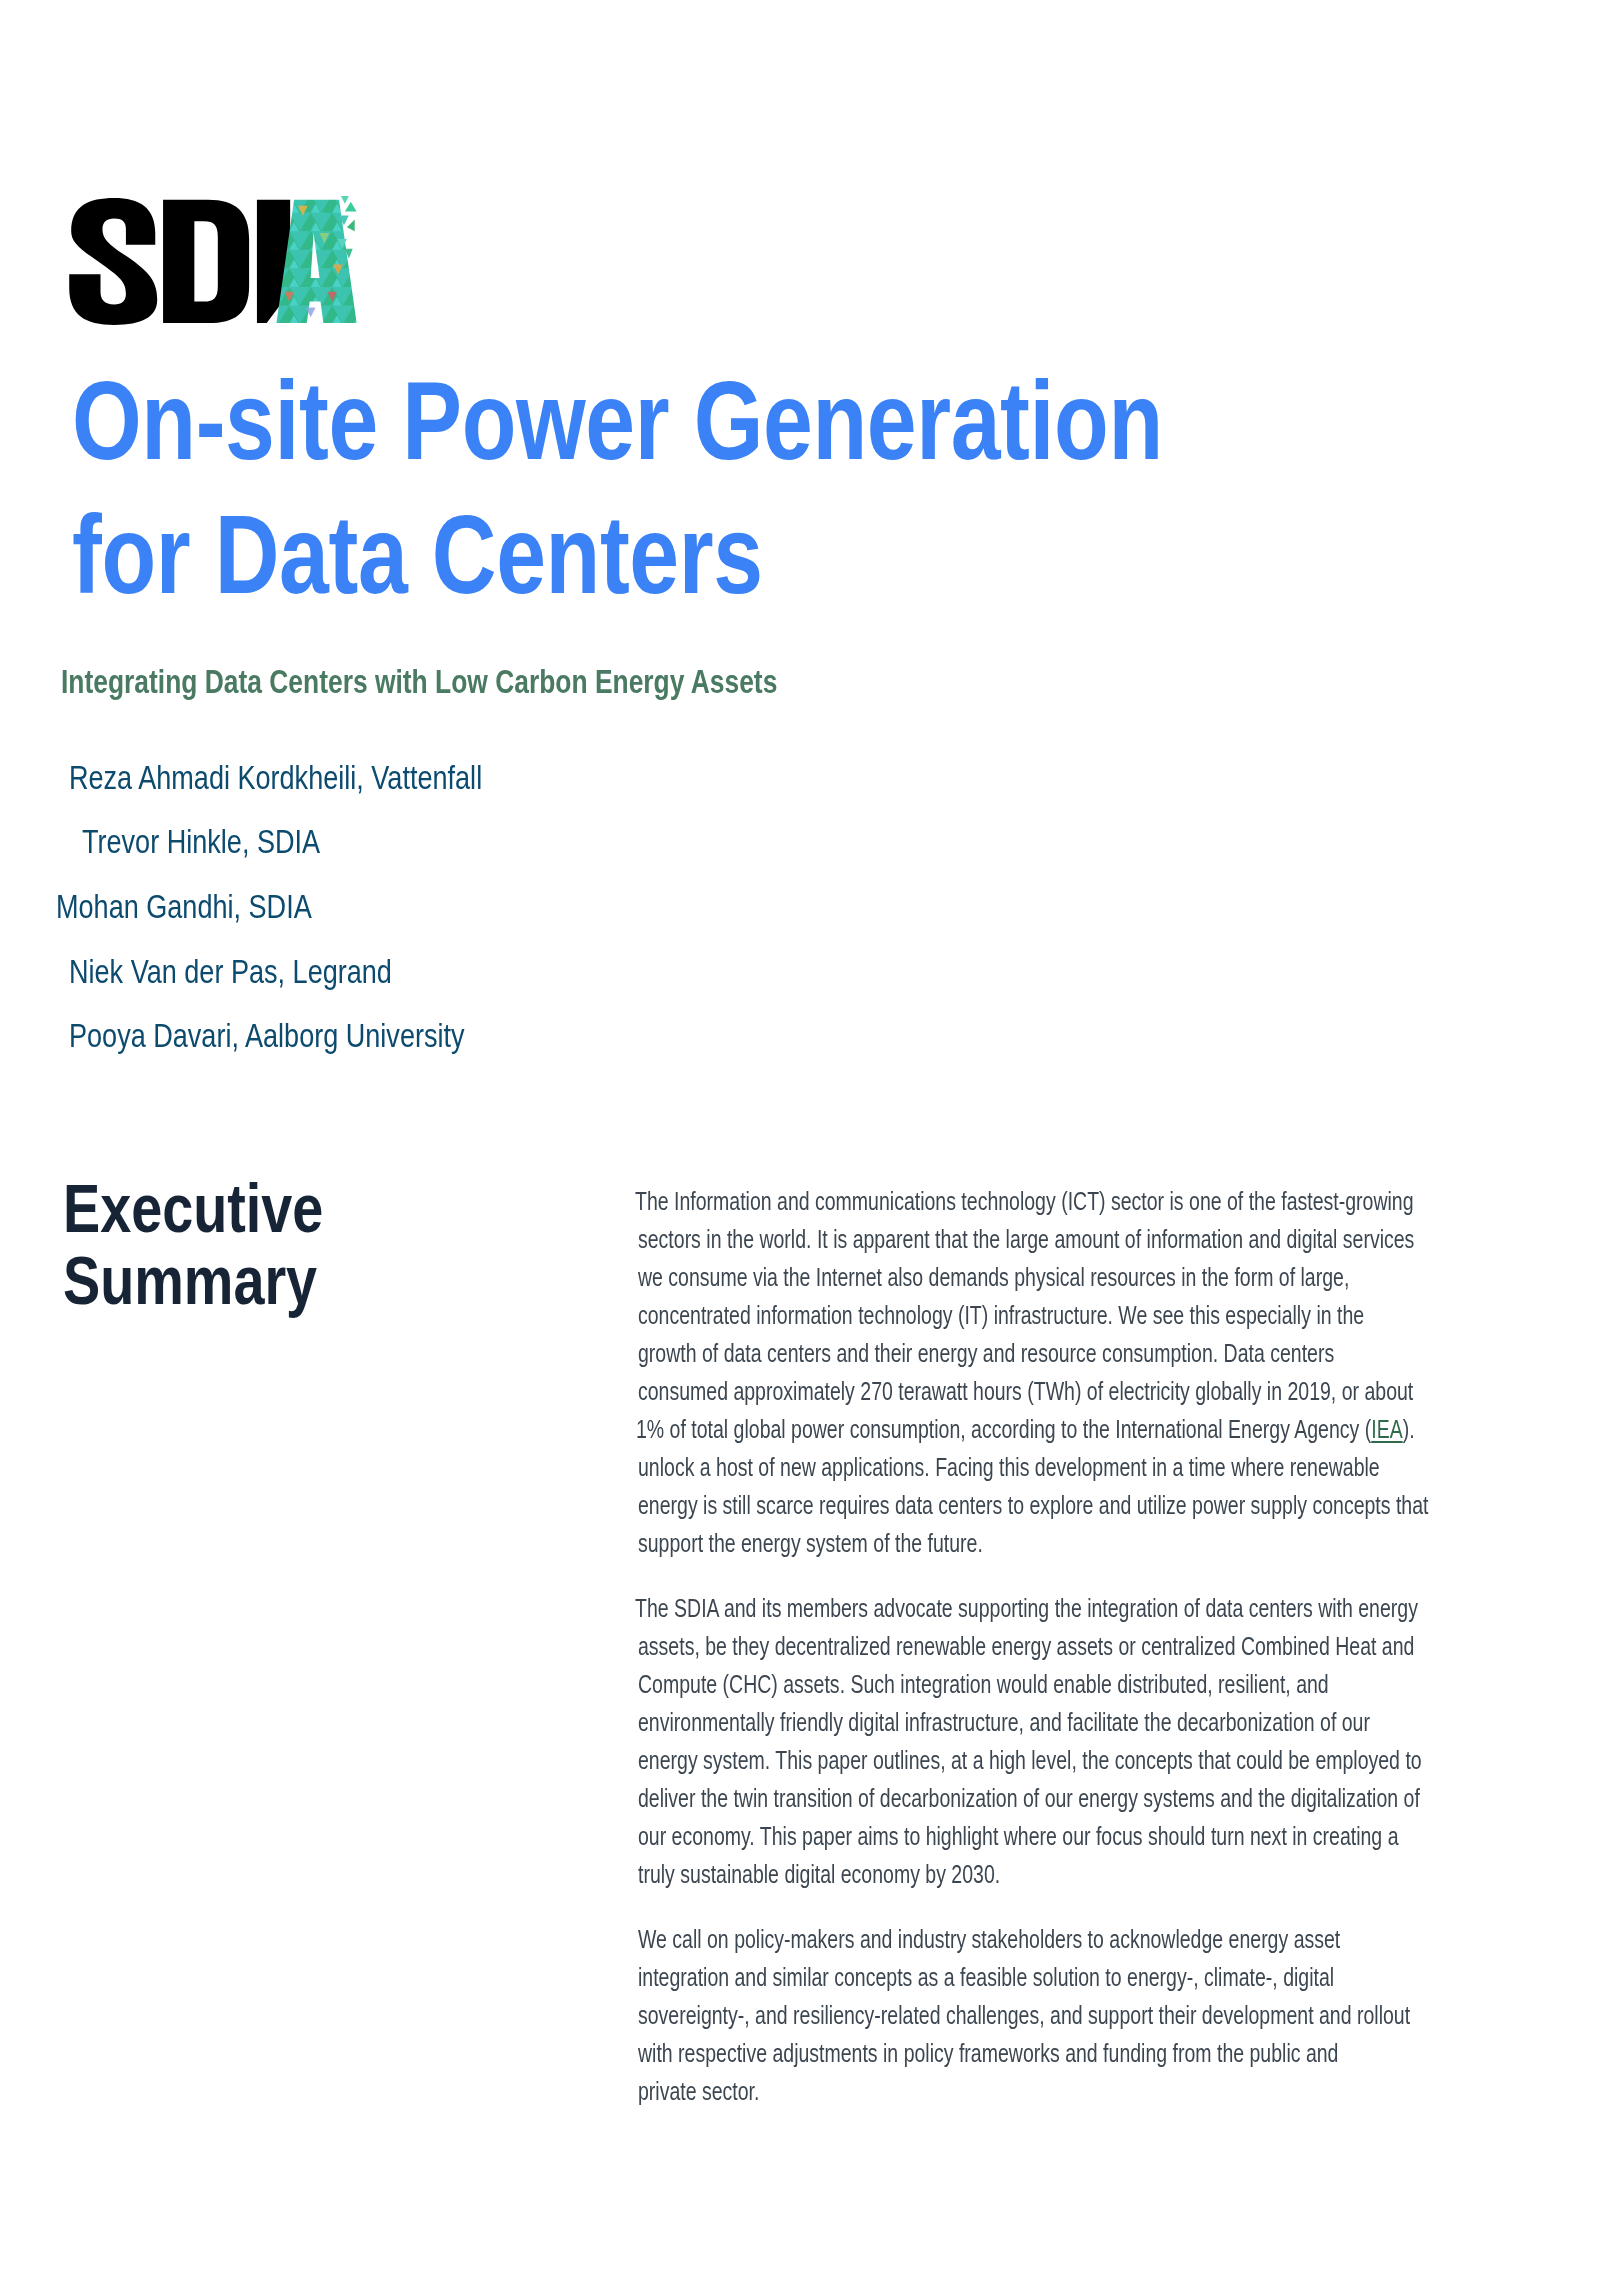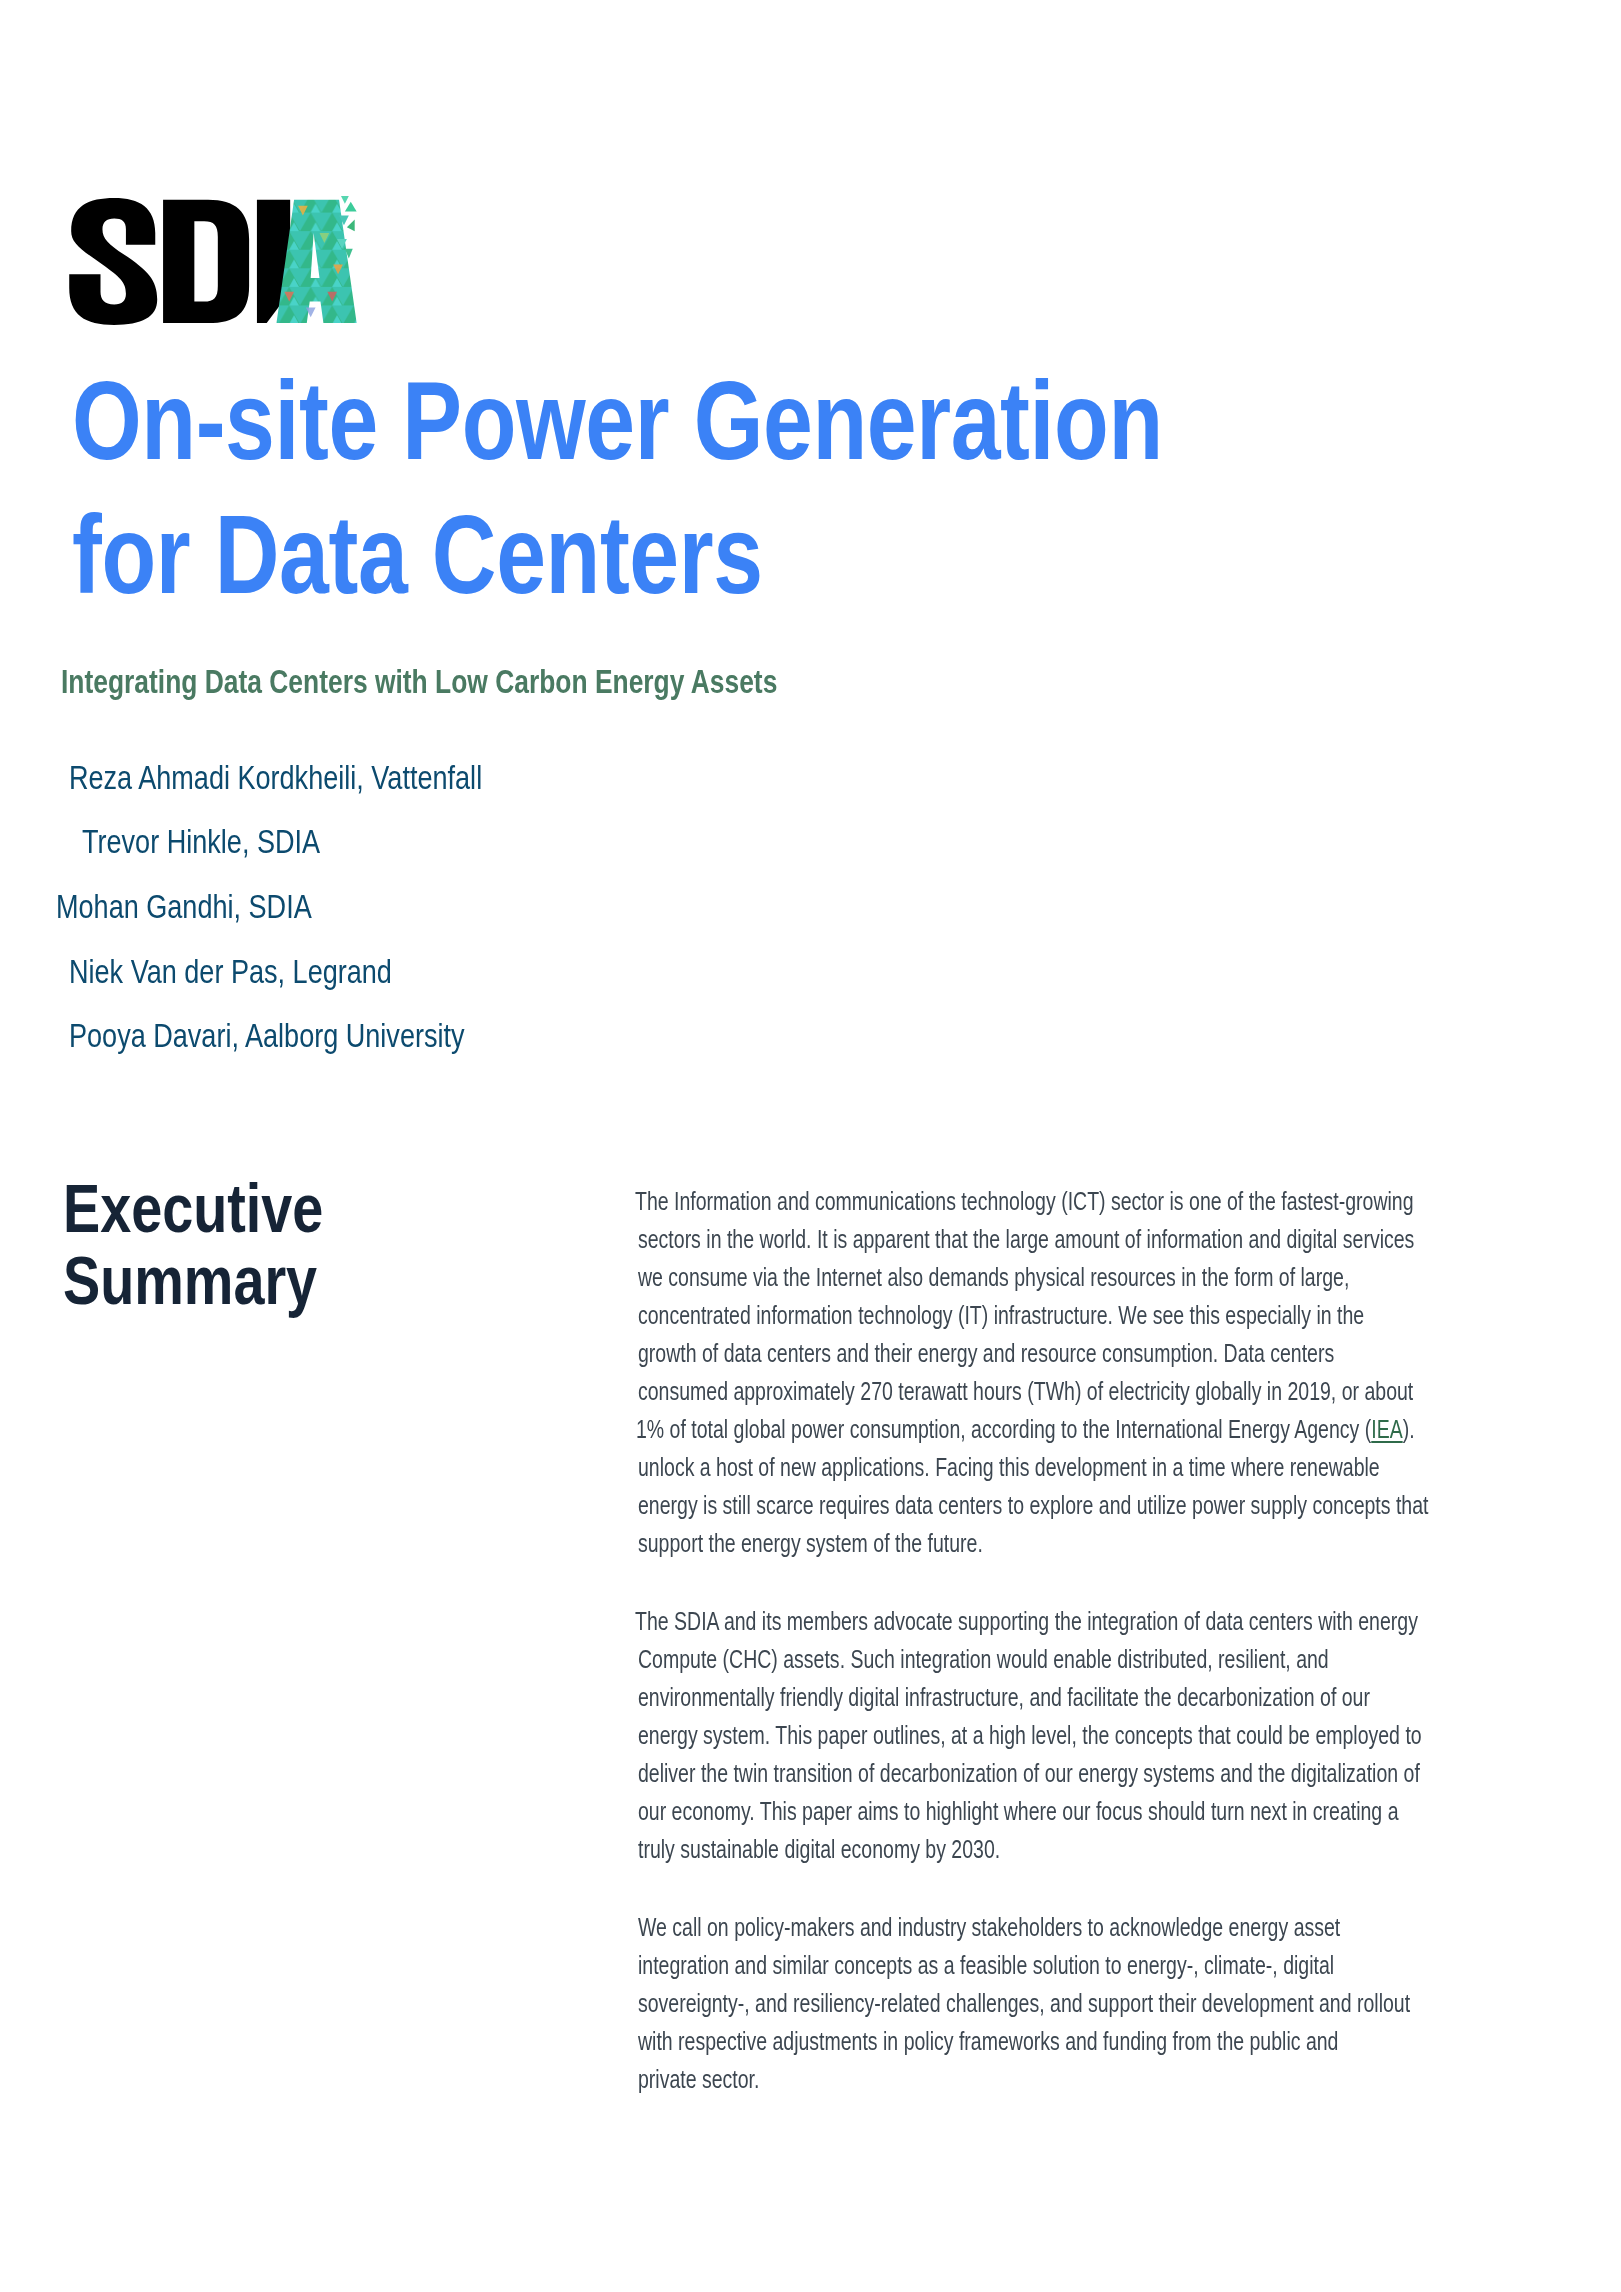--- a/index.html
+++ b/index.html
@@ -87,21 +87,21 @@
   }
   .line {
     display: block;
     height: 38px;
     font-size: 25.5px;
     line-height: 38px;
     color: #3c4650;
     white-space: nowrap;
   }
   .line .cond { transform: scaleX(0.765); }
-  .para + .para { margin-top: 40px; }
+  .para + .para { margin-top: 27px; }
   .link {
     color: #2f6b4a;
     text-decoration: underline;
     text-decoration-color: #2f6b4a;
     text-underline-offset: 2.9px;
     cursor: pointer;
   }
 </style>
 </head>
 <body>
@@ -181,20 +181,21 @@
     <span class="line"><span class="cond">growth of data centers and their energy and resource consumption. Data centers</span></span>
     <span class="line"><span class="cond">consumed approximately 270 terawatt hours (TWh) of electricity globally in 2019, or about</span></span>
     <span class="line" style="margin-left:-2px;"><span class="cond"><span>1% of total global power consumption, according to the International Energy Agency (</span><span class="link">IEA</span><span>).</span></span></span>
     <span class="line"><span class="cond">unlock a host of new applications. Facing this development in a time where renewable</span></span>
     <span class="line"><span class="cond">energy is still scarce requires data centers to explore and utilize power supply concepts that</span></span>
     <span class="line"><span class="cond">support the energy system of the future.</span></span>
   </div>
 
   <div class="para">
     <span class="line" style="margin-left:-2.9px;"><span class="cond">The SDIA and its members advocate supporting the integration of data centers with energy</span></span>
+    <span class="line"><span class="cond">assets, be they decentralized renewable energy assets or centralized Combined Heat and</span></span>
     <span class="line"><span class="cond">Compute (CHC) assets. Such integration would enable distributed, resilient, and</span></span>
     <span class="line"><span class="cond">environmentally friendly digital infrastructure, and facilitate the decarbonization of our</span></span>
     <span class="line"><span class="cond">energy system. This paper outlines, at a high level, the concepts that could be employed to</span></span>
     <span class="line"><span class="cond">deliver the twin transition of decarbonization of our energy systems and the digitalization of</span></span>
     <span class="line"><span class="cond">our economy. This paper aims to highlight where our focus should turn next in creating a</span></span>
     <span class="line"><span class="cond">truly sustainable digital economy by 2030.</span></span>
   </div>
 
   <div class="para">
     <span class="line"><span class="cond">We call on policy-makers and industry stakeholders to acknowledge energy asset</span></span>

